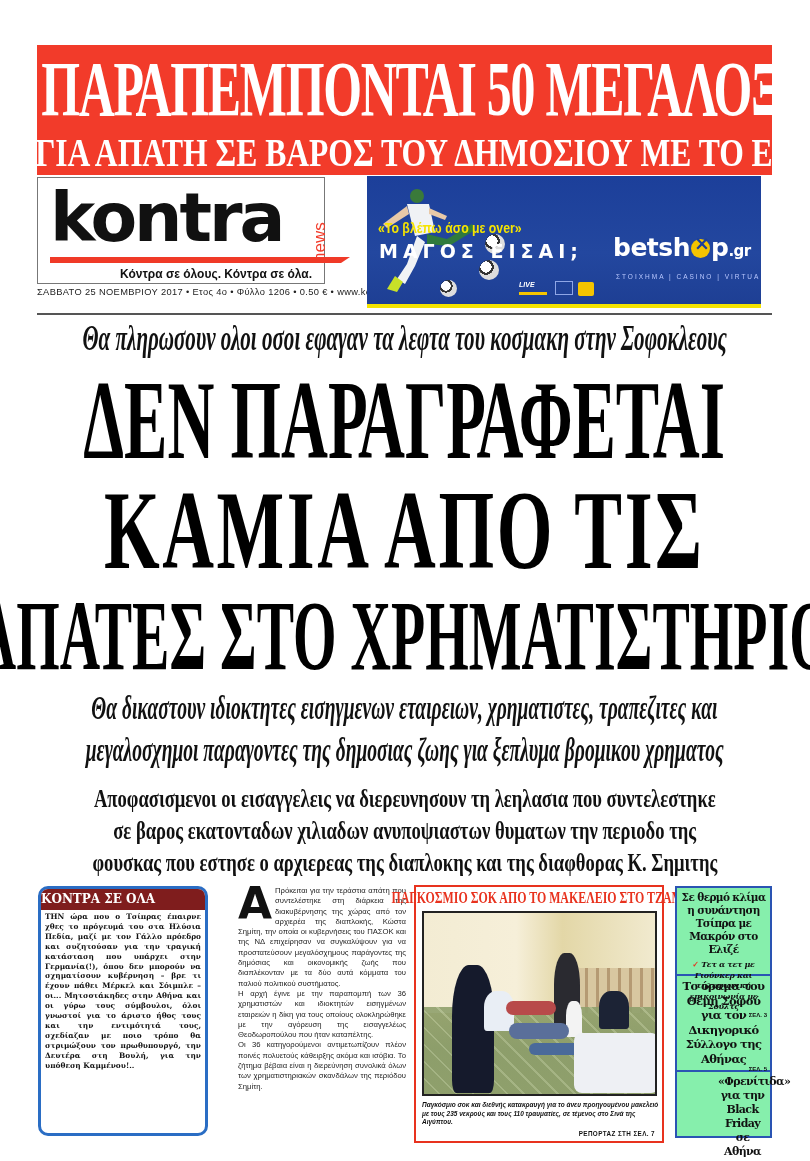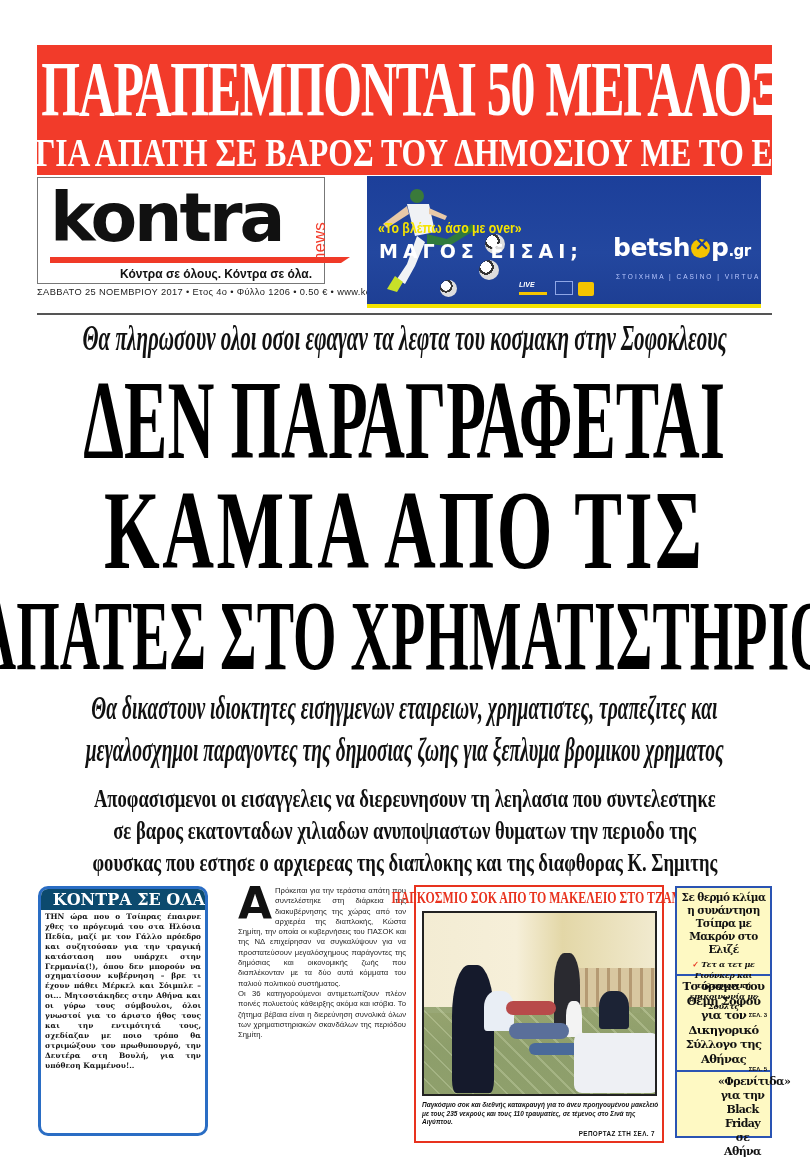--- a/index.html
+++ b/index.html
@@ -152,22 +152,22 @@
   .sub.s1 { top: 783px; }
   .sub.s2 { top: 815px; }
   .sub.s3 { top: 847px; }
 
   
   .box-left {
     position: absolute; left: 38px; top: 886px; width: 170px; height: 250px;
     border: 3px solid #2a6dc4; border-radius: 10px; overflow: hidden; background: #fff;
   }
   .box-left .hdr {
-    background: #0c4a6e; color: #fff; text-align: right;
-    font-family: "DejaVu Serif", serif; font-weight: bold; font-size: 16px;
+    background: #7f1d1d; color: #fff; text-align: left;
+    font-family: "DejaVu Serif", serif; font-weight: bold; font-size: 12px;
     height: 21px; line-height: 21px;
   }
   .box-left .title {
     font-family: "DejaVu Serif", serif; font-weight: bold; font-size: 15.5px;
     line-height: 16px; padding: 3px 4px 2px 5px; color: #111; letter-spacing: -0.3px;
   }
   .box-left .body {
     font-family: "DejaVu Serif", serif; font-weight: bold; font-size: 7.4px;
     line-height: 9.9px; padding: 2px 4px 0 4px; text-align: justify; color: #111;
   }
@@ -219,21 +219,21 @@
     font-size: 6.5px; line-height: 8.6px; color: #111;
   }
   .photo-box .rep {
     position: absolute; right: 7px; bottom: 4px; font-size: 6.3px; font-weight: bold;
     letter-spacing: 0.4px;
   }
 
   
   .rcol {
     position: absolute; left: 675px; top: 886px; width: 97px; height: 252px;
-    border: 2px solid #2a54b3; background: #fef9c3;
+    border: 2px solid #2a54b3; background: #86efac;
   }
   .rbox { position: relative; border-bottom: 2px solid #2a54b3; text-align: center; padding: 3px 3px 2px 3px; }
   .rbox:last-child { border-bottom: none; }
   .rbox .t {
     font-family: "DejaVu Serif", serif; font-weight: bold; color: #111;
     font-size: 10.5px; line-height: 13px; letter-spacing: -0.6px;
   }
   .rbox .bullet {
     font-family: "DejaVu Serif", serif; font-style: italic; font-weight: bold;
     font-size: 8px; line-height: 10.5px; margin-top: 3px; letter-spacing: -0.3px;
@@ -304,20 +304,21 @@
     <div>ΤΗΝ ώρα που ο Τσίπρας έπαιρνε χθες το πρόγευμά του στα Ηλύσια Πεδία, μαζί με τον Γάλλο πρόεδρο και συζητούσαν για την τραγική κατάσταση που υπάρχει στην Γερμανία(!), όπου δεν μπορούν να σχηματίσουν κυβέρνηση – βρε τι έχουν πάθει Μέρκελ και Σόιμπλε – οι... Μητσοτάκηδες στην Αθήνα και οι γύρω τους σύμβουλοι, όλοι γνωστοί για το άριστο ήθος τους και την εντιμότητά τους, σχεδίαζαν με ποιο τρόπο θα στριμώξουν τον πρωθυπουργό, την Δευτέρα στη Βουλή, για την υπόθεση Καμμένου!..</div>
 
   </div>
 
 </div>
 
 <div class="article">
   <div class="dropcap">Α</div>
   <div class="text">
     <p>Πρόκειται για την τεράστια απάτη που συντελέστηκε στη διάρκεια της διακυβέρνησης της χώρας από τον αρχιερέα της διαπλοκής, Κώστα Σημίτη, την οποία οι κυβερνήσεις του ΠΑΣΟΚ και της ΝΔ επιχείρησαν να συγκαλύψουν για να προστατεύσουν μεγαλόσχημους παράγοντες της δημόσιας και οικονομικής ζωής που διαπλέκονταν με τα δύο αυτά κόμματα του παλιού πολιτικού συστήματος.</p>
+    <p>Η αρχή έγινε με την παραπομπή των 36 χρηματιστών και ιδιοκτητών εισηγμένων εταιρειών η δίκη για τους οποίους ολοκληρώθηκε με την αγόρευση της εισαγγελέως Θεοδωροπούλου που ήταν καταπέλτης.</p>
     <p>Οι 36 κατηγορούμενοι αντιμετωπίζουν πλέον ποινές πολυετούς κάθειρξης ακόμα και ισόβια. Το ζήτημα βέβαια είναι η διερεύνηση συνολικά όλων των χρηματιστηριακών σκανδάλων της περιόδου Σημίτη.</p>
 
   </div>
 
 </div>
 
 <div class="photo-box">
   <div class="ph-title"><span>ΠΑΓΚΟΣΜΙΟ ΣΟΚ ΑΠΟ ΤΟ ΜΑΚΕΛΕΙΟ ΣΤΟ ΤΖΑΜΙ</span></div>
   <div class="photo">
     <div class="wall"></div>

